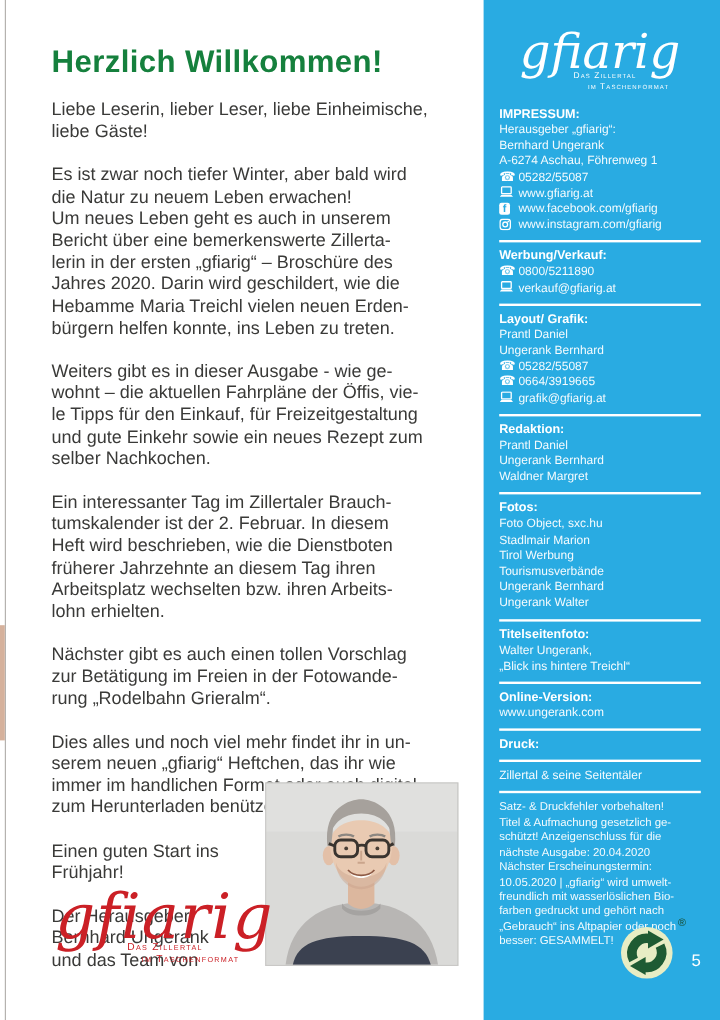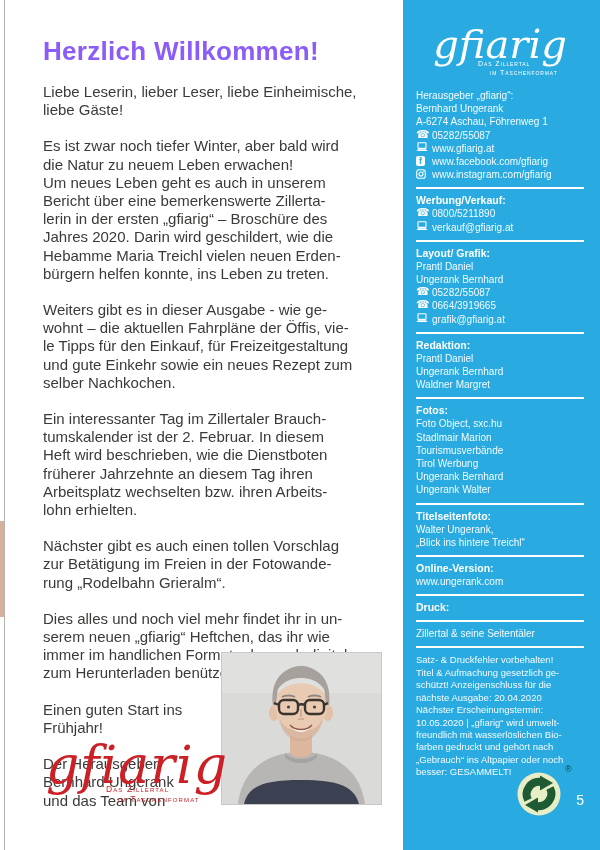--- a/index.html
+++ b/index.html
@@ -4,21 +4,21 @@
 <style>
   html,body{margin:0;padding:0;background:#ffffff;}
   .page{position:relative;width:600px;height:850px;background:#fff;overflow:hidden;
         font-family:"Liberation Sans",sans-serif;}
   
   .edge-line{position:absolute;left:4px;top:0;width:1px;height:850px;background:#b5b2af;}
   .edge-strip{position:absolute;left:0;top:521px;width:4px;height:96px;background:#d5b19c;}
 
   
   .main{position:absolute;left:43px;top:36px;width:348px;color:#3a3a38;}
-  .title{font-size:26px;font-weight:bold;color:#8b5cf6;margin:0 0 16px 0;letter-spacing:.3px;}
+  .title{font-size:26px;font-weight:bold;color:#15803d;margin:0 0 16px 0;letter-spacing:.3px;}
   .para{font-size:15px;line-height:18.2px;white-space:pre-line;margin:0 0 18px 0;}
   .closing{width:195px;}
 
   
   .photo{position:absolute;left:221px;top:652px;width:159px;height:151px;
          border:1px solid #c9c8c6;background:#dadad8;}
 
   
   .red-logo{position:absolute;left:46px;top:738px;color:#cb2026;}
   .script{font-family:"DejaVu Serif",serif;font-style:italic;font-weight:normal;}
@@ -132,20 +132,21 @@
   </div>
 
   <div class="sidebar">
 
     <div class="sb-logo script">gfiarig</div>
     <div class="sb-tagline">
       <div>Das Zillertal</div>
       <div class="tag2">im Taschenformat</div>
     </div>
 
+    <div class="s-title">IMPRESSUM:</div>
     <div class="s-row">
         <span class="s-text">Herausgeber „gfiarig“:</span>
       </div>
     <div class="s-row">
         <span class="s-text">Bernhard Ungerank</span>
       </div>
     <div class="s-row">
         <span class="s-text">A-6274 Aschau, Föhrenweg 1</span>
       </div>
     <div class="s-row">
@@ -238,24 +239,24 @@
     <div class="s-rule"></div>
 
     <div class="s-title">Fotos:</div>
     <div class="s-row">
         <span class="s-text">Foto Object, sxc.hu</span>
       </div>
     <div class="s-row">
         <span class="s-text">Stadlmair Marion</span>
       </div>
     <div class="s-row">
+        <span class="s-text">Tirol Werbung</span>
+      </div>
+    <div class="s-row">
         <span class="s-text">Tourismusverbände</span>
-      </div>
-    <div class="s-row">
-        <span class="s-text">Tirol Werbung</span>
       </div>
     <div class="s-row">
         <span class="s-text">Ungerank Bernhard</span>
       </div>
     <div class="s-row">
         <span class="s-text">Ungerank Walter</span>
       </div>
 
     <div class="s-rule"></div>
 

